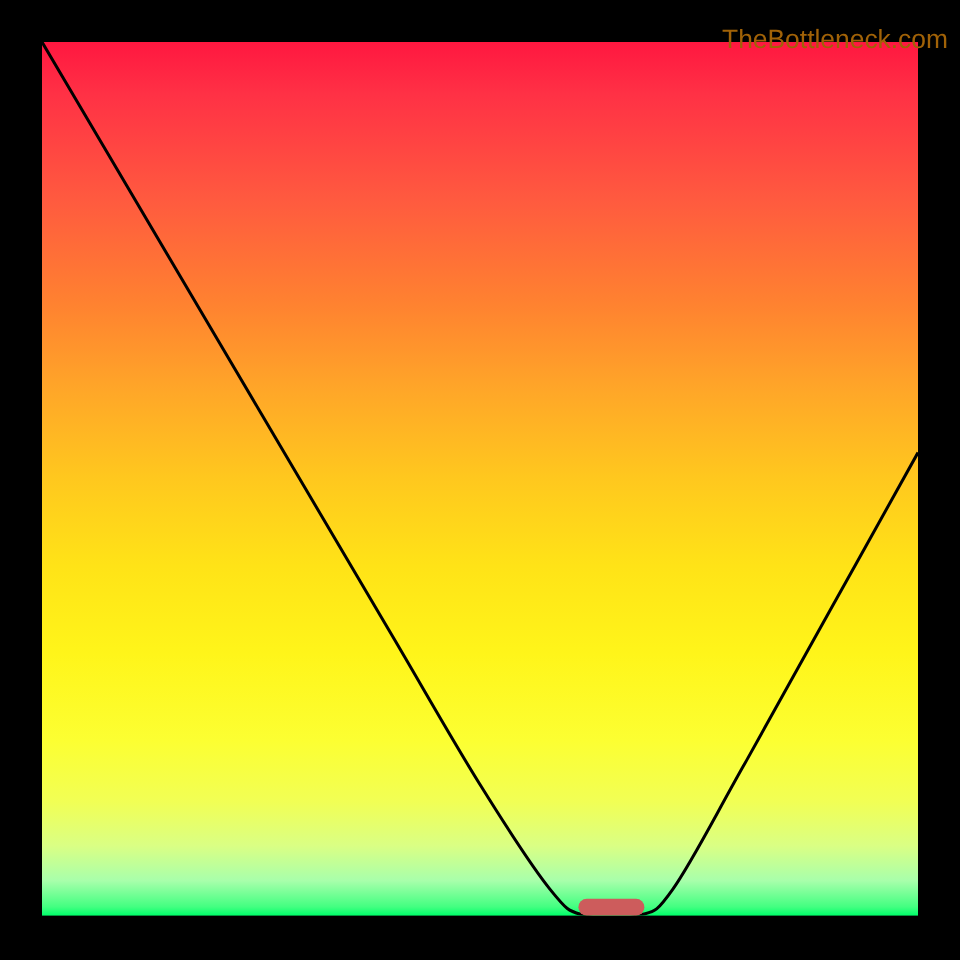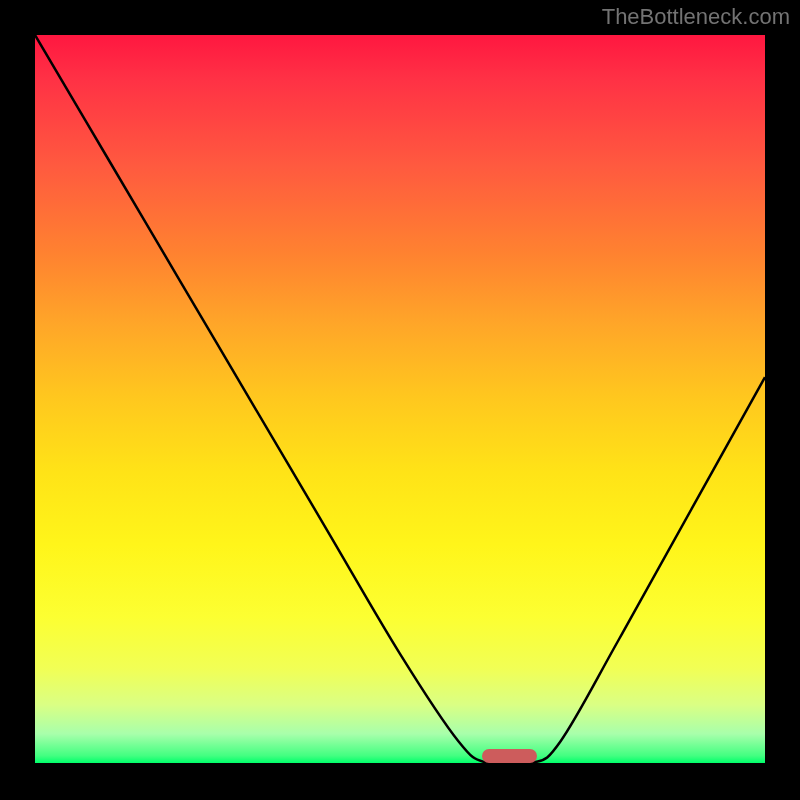--- a/index.html
+++ b/index.html
@@ -6,23 +6,23 @@
   body {
     width: 800px;
     height: 800px;
     background: #000;
     position: relative;
     font-family: Arial, sans-serif;
     overflow: hidden;
   }
   .watermark {
     position: absolute;
-    top: 4px;
+    top: 20px;
     right: 10px;
-    color: #737373;
+    color: #a16207;
     font-size: 22px;
     font-weight: 500;
     z-index: 10;
   }
   .plot-area {
     position: absolute;
     left: 35px;
     top: 35px;
     width: 730px;
     height: 728px;

